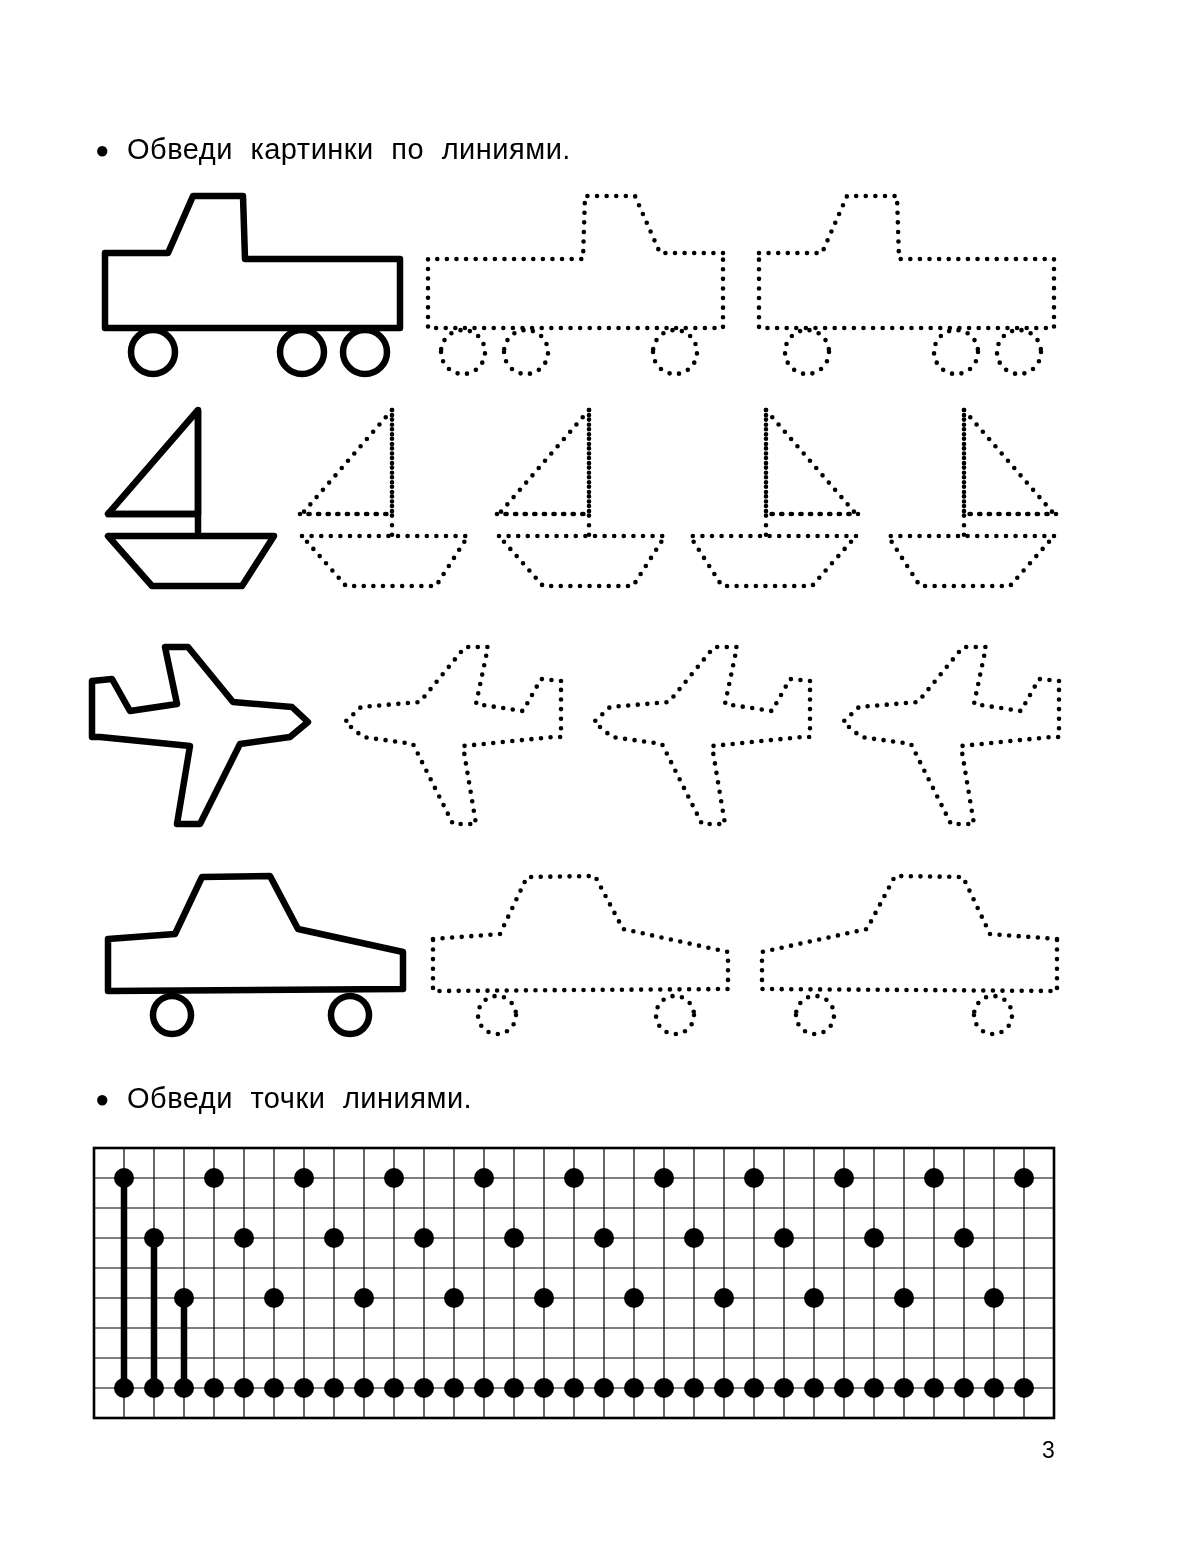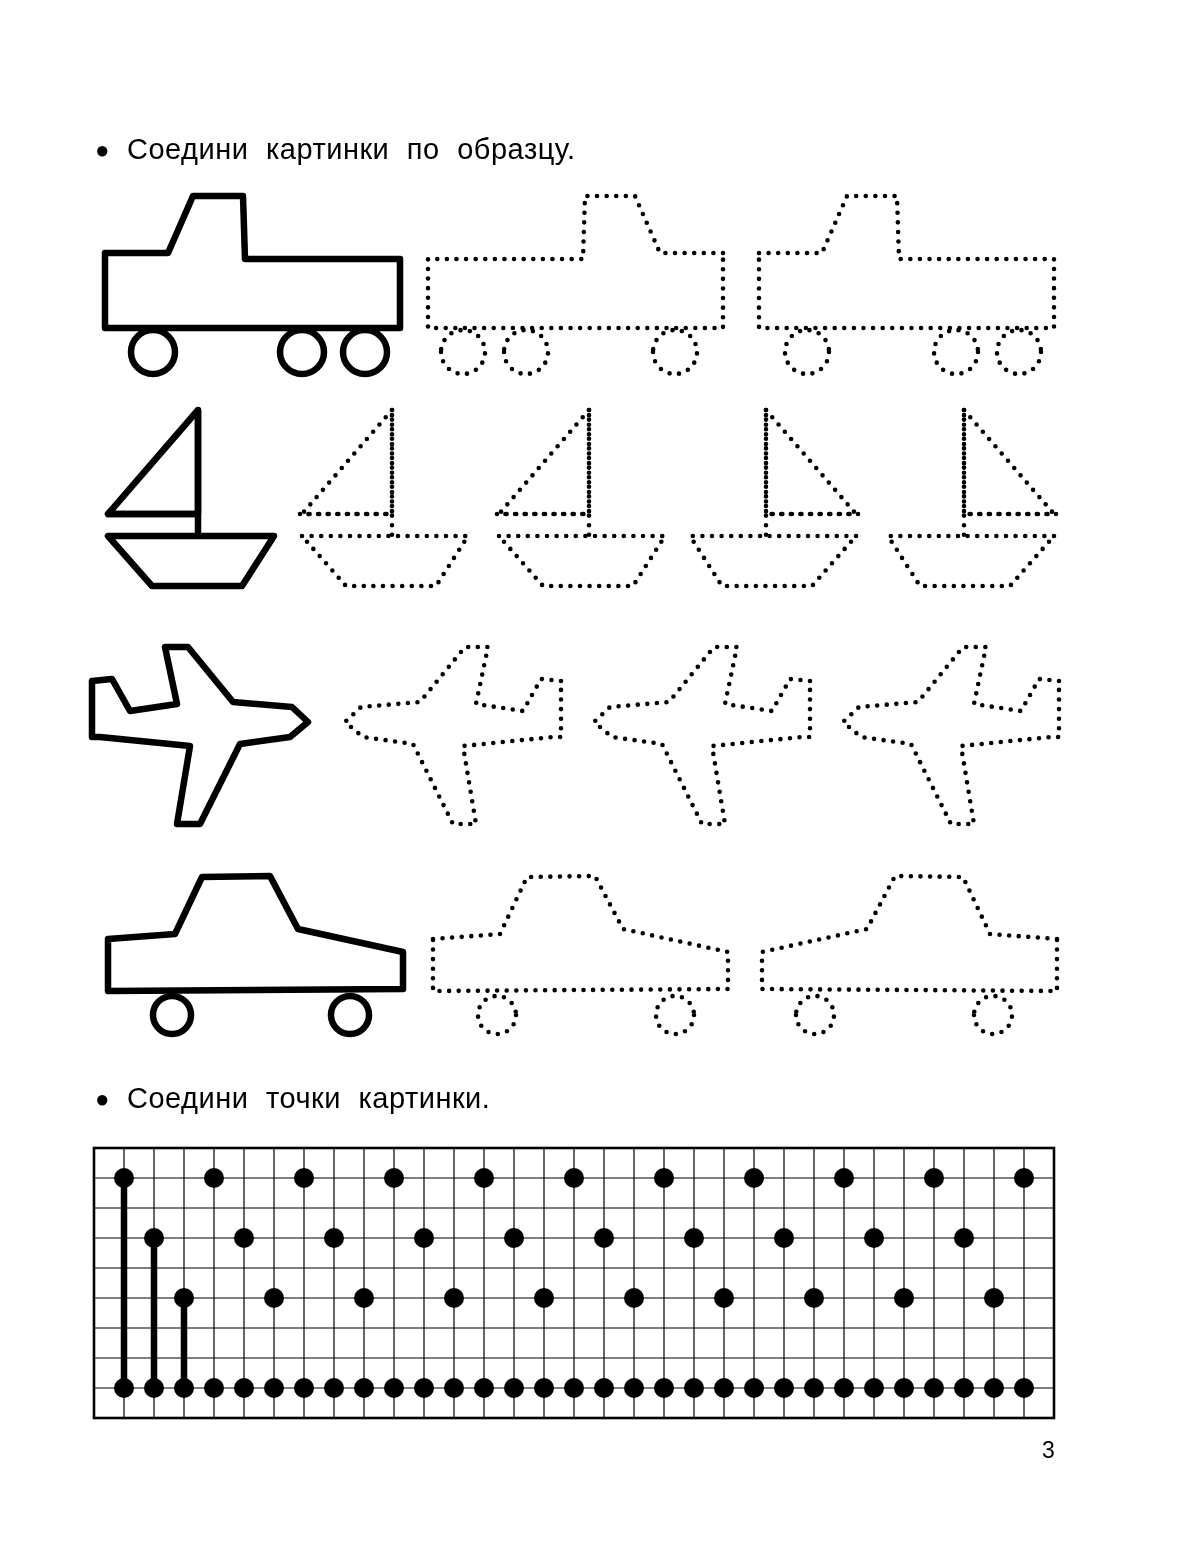--- a/index.html
+++ b/index.html
@@ -39,21 +39,21 @@
     font-size:23px;
   }
 </style>
 </head>
 <body>
 
 <div class="page">
 
   <div class="task-title" id="task1">
     <span class="bullet">●</span>
-    <span>Соедини картинки по образцу.</span>
+    <span>Обведи картинки по линиями.</span>
   </div>
 
   <div id="figures">
       <svg viewBox="0 0 300 190" width="300" height="190" class="fig fig-solid" style="left: 103px; top: 190px;">
         <g>
           <polygon points="2,63 65,63 90,6 140,6 142,69 297,69 297,138 2,138"></polygon>
           <circle cx="50" cy="162" r="22"></circle>
           <circle cx="199" cy="162" r="22"></circle>
           <circle cx="262" cy="162" r="22"></circle>
         </g>
@@ -152,21 +152,21 @@
         <g transform="translate(300,0) scale(-1,1)">
           <polygon points="3,65 70,60 97,3 165,2 193,55 298,78 298,115 3,117"></polygon>
           <circle cx="67" cy="141" r="19"></circle>
           <circle cx="245" cy="141" r="19"></circle>
         </g>
       </svg>
     </div>
 
   <div class="task-title" id="task2">
     <span class="bullet">●</span>
-    <span>Соедини точки картинки.</span>
+    <span>Обведи точки линиями.</span>
   </div>
 
   <div id="grid"><svg width="984" height="294" viewBox="-12 -12 984 294">
         <line x1="30" y1="0" x2="30" y2="270" class="grid-line"></line>
         <line x1="60" y1="0" x2="60" y2="270" class="grid-line"></line>
         <line x1="90" y1="0" x2="90" y2="270" class="grid-line"></line>
         <line x1="120" y1="0" x2="120" y2="270" class="grid-line"></line>
         <line x1="150" y1="0" x2="150" y2="270" class="grid-line"></line>
         <line x1="180" y1="0" x2="180" y2="270" class="grid-line"></line>
         <line x1="210" y1="0" x2="210" y2="270" class="grid-line"></line>

